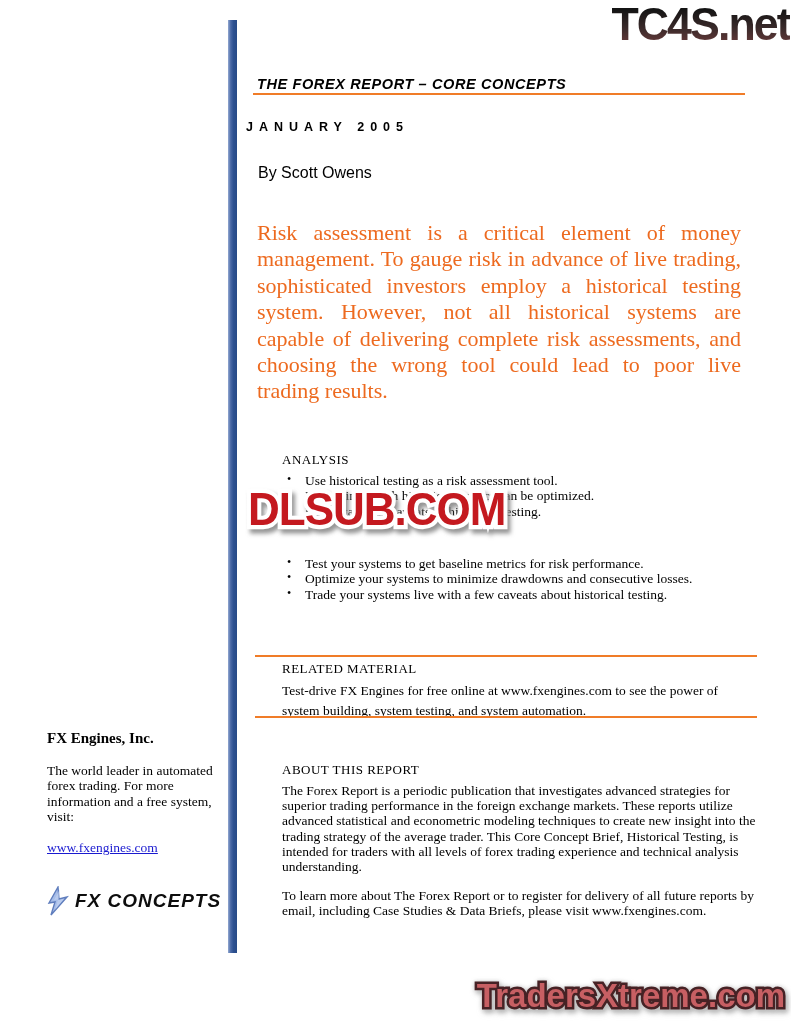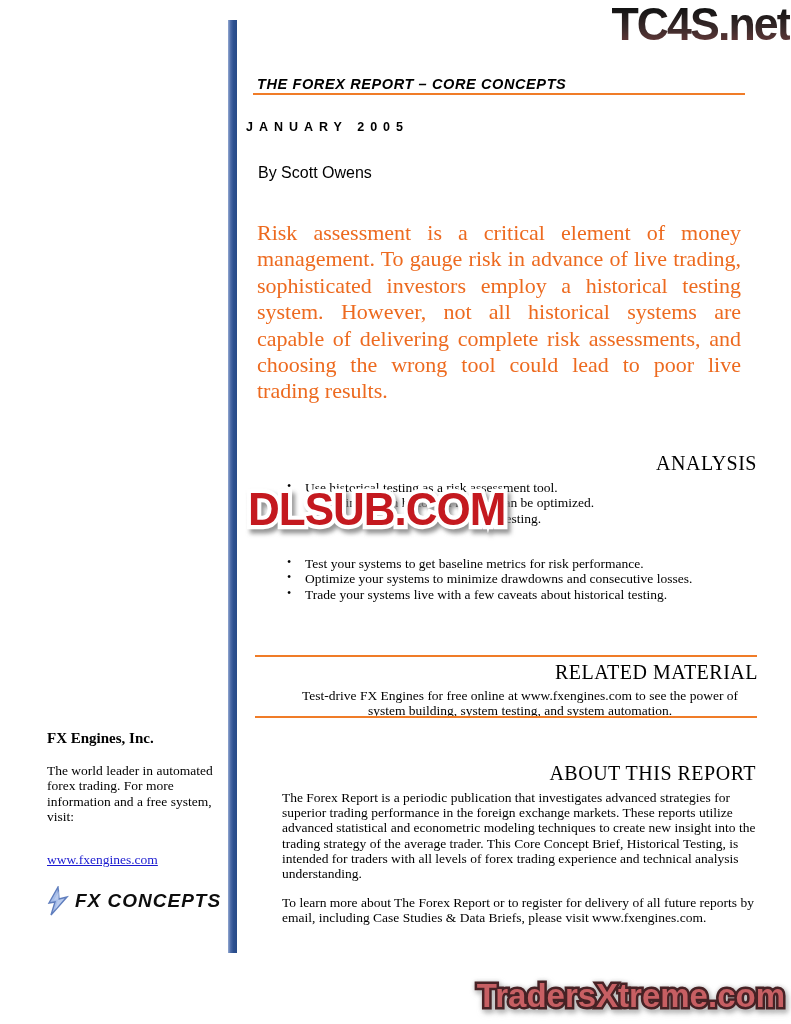--- a/index.html
+++ b/index.html
@@ -34,43 +34,43 @@
     font-size:34px; font-weight:bold; letter-spacing:-1px; white-space:nowrap;
   }
   .byline { left:258px; top:164px; font-family:"Liberation Sans", sans-serif; font-size:16px;text-align:center; }
 
   .lead {
     left:257px; top:220px; width:484px;
     color:#ed6a1f; font-size:22px; line-height:26.4px;
     text-align:justify;
   }
 
-  .sec-heading { font-size:20px; letter-spacing:0.5px;text-align:right; }
+  .sec-heading { font-size:13px; letter-spacing:0.5px; }
   .bullets { margin-top:5px; list-style:none; }
   .bullets li { position:relative; padding-left:23px; font-size:13.5px; line-height:15.3px; }
   .bullets li .dot { position:absolute; left:5px; top:-1px; font-size:12px; }
 
   .analysis { left:282px; top:452px; width:475px; }
   .action   { left:282px; top:551px; width:475px; }
 
   .orange-rule { height:2px; background:#f07c28; }
   .rule-rel-top { left:255px; top:655px; width:502px; }
   .rule-rel-bot { left:255px; top:716px; width:502px; }
   .related { left:282px; top:661px; width:476px; }
-  .related p { margin-top:4px; font-size:13.5px; line-height:15px;text-align:center; }
+  .related p { margin-top:4px; font-size:13.5px; line-height:20px; }
 
   .about { left:282px; top:762px; width:474px; }
   .about p { margin-top:5px; font-size:13.5px; line-height:15.2px; }
   .about p + p { margin-top:14px; }
 
   
   .sidebar { left:47px; top:731px; width:176px; font-size:13.5px; line-height:15.6px; }
   .sidebar .company { font-weight:bold; font-size:15px; }
   .sidebar .blurb { margin-top:16px; }
-  .sidebar .site-link { display:inline-block; margin-top:27px; color:#1a1ad0; text-decoration:underline; }
+  .sidebar .site-link { display:inline-block; margin-top:15px; color:#1a1ad0; text-decoration:underline; }
   .logo { left:47px; top:886px; display:flex; align-items:center; }
   .logo-text {
     font-family:"Liberation Sans", sans-serif; font-weight:bold; font-style:italic;
     font-size:19px; letter-spacing:1px; color:#0d0d0d; margin-left:4px; white-space:nowrap;
   }
 
   
   .wm-top {
     right:1px; top:0px; font-family:"Liberation Sans", sans-serif;
     font-weight:bold; font-size:47px; letter-spacing:-2px; line-height:1;

